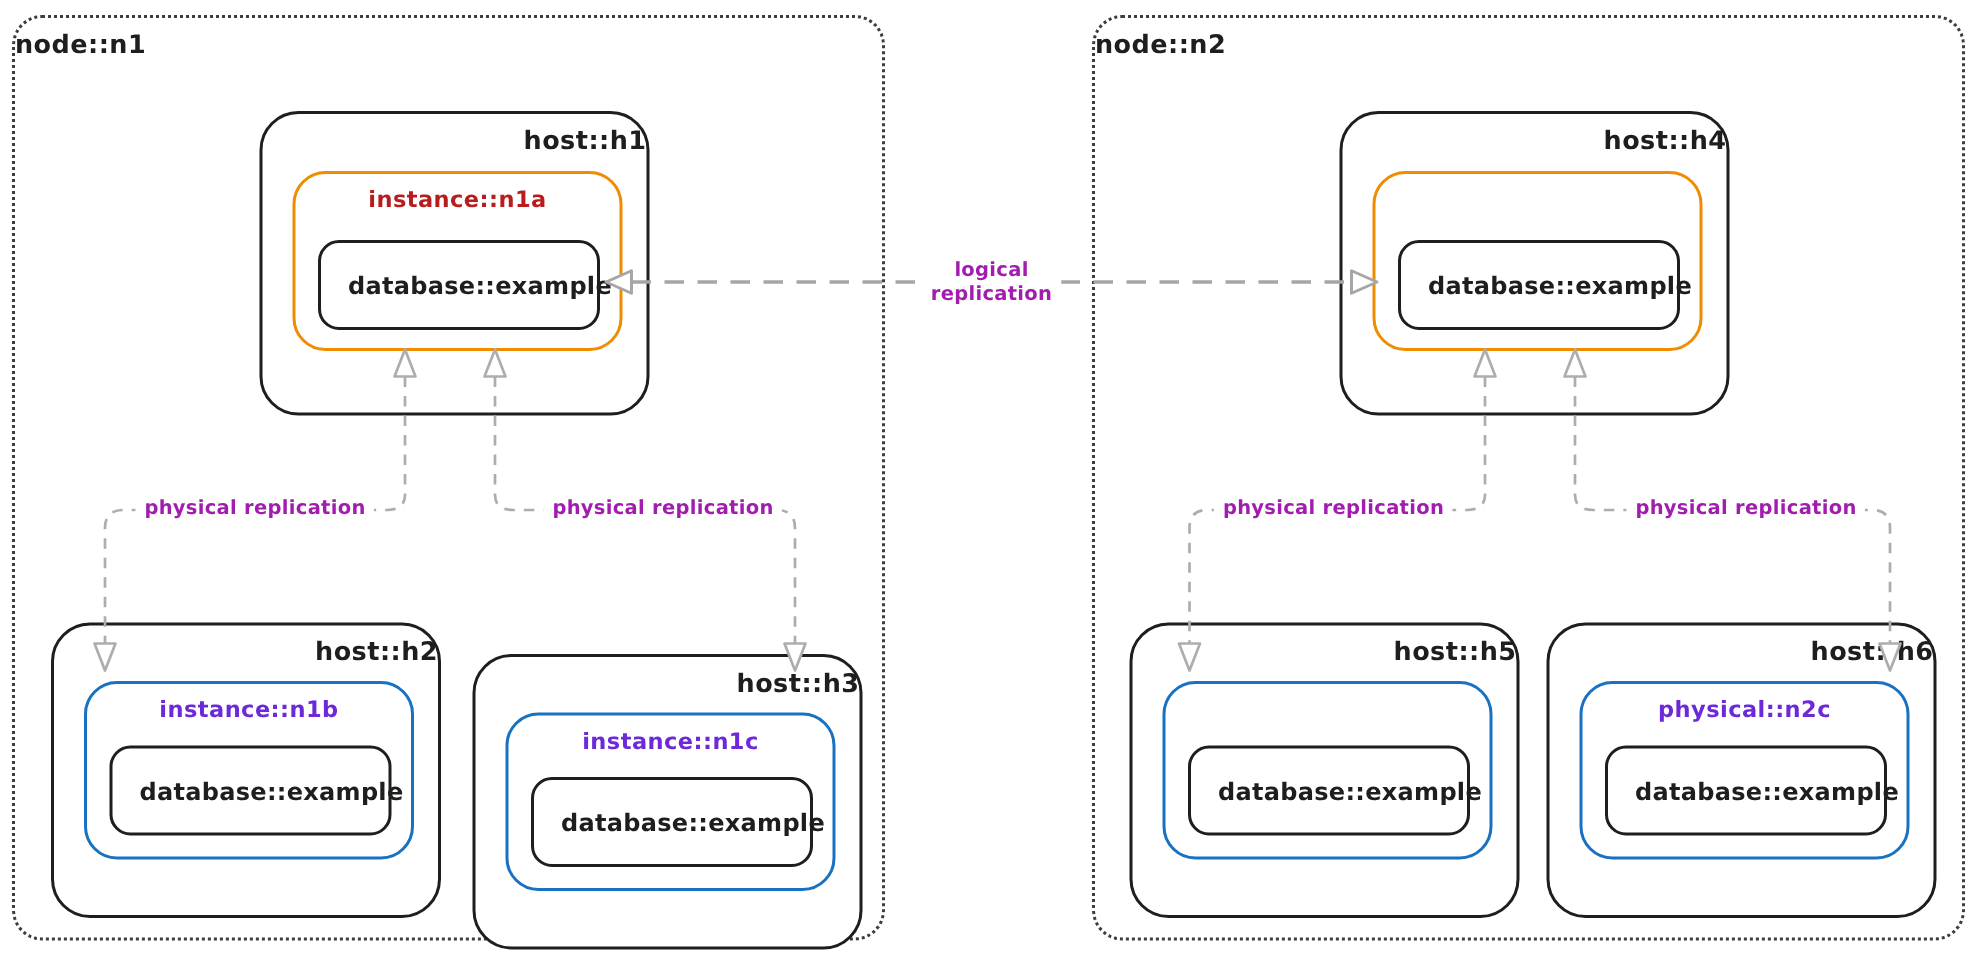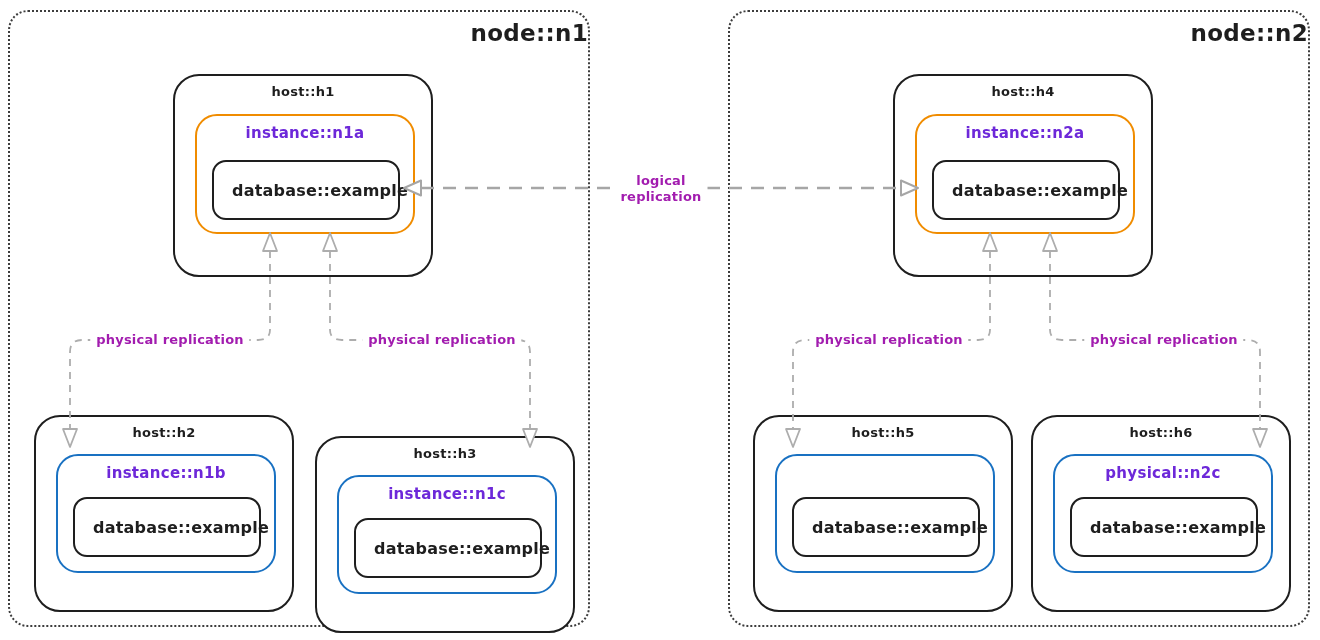--- a/index.html
+++ b/index.html
@@ -5,35 +5,35 @@
   html,body{margin:0;padding:0;background:#ffffff;}
   *{box-sizing:border-box;}
   .canvas{
     position:relative;width:1320px;height:640px;background:#ffffff;
     font-family:"DejaVu Sans",sans-serif;color:#1e1e1e;overflow:hidden;
   }
   .node{
     position:absolute;border:2.5px dotted #3d3d3d;border-radius:20px;background:transparent;
   }
   .node-title{
-    position:absolute;top:8px;left:0;right:0;text-align:right;
-    font-size:23px;font-weight:700;letter-spacing:.3px;
+    position:absolute;top:8px;left:0;right:0;text-align:left;
+    font-size:17px;font-weight:700;letter-spacing:.3px;
   }
   .host{
     position:absolute;border:2px solid #1e1e1e;border-radius:26px;background:#ffffff;
   }
   .host-title{
-    margin-top:8px;text-align:center;font-size:13px;font-weight:700;letter-spacing:.3px;
+    margin-top:8px;text-align:right;font-size:17px;font-weight:700;letter-spacing:.3px;
   }
   .instance{
     position:absolute;left:20px;top:37px;width:220px;height:119px;
     border:2px solid #1971c2;border-radius:22px;background:#ffffff;
   }
   .instance--primary{border-color:#f08c00;}
-  .instance--primary .instance-title{color:#6d28d9;}
+  .instance--primary .instance-title{color:#b91c1c;}
   .instance--replica .instance-title{color:#6d28d9;}
   .instance-title{
     margin-top:8px;text-align:center;font-size:15px;font-weight:700;letter-spacing:.3px;
   }
   .db{
     position:absolute;left:15px;top:41px;width:188px;height:60px;
     border:2px solid #1e1e1e;border-radius:14px;background:#ffffff;
     display:flex;align-items:center;justify-content:center;
     font-size:16px;font-weight:600;letter-spacing:.2px;white-space:nowrap;padding-left:28px;
   }
@@ -83,21 +83,20 @@
       </div>
     </div>
   </div>
 
   <div class="node" style="left:728px;top:10px;width:582px;height:617px;">
     <div class="node-title">node::n2</div>
 
     <div class="host" style="left:163px;top:62px;width:260px;height:203px;">
       <div class="host-title">host::h4</div>
       <div class="instance instance--primary" style="top:38px;height:120px;">
-        <div class="instance-title">instance::n2a</div>
         <div class="db" style="top:44px;">
           <span>database::example</span>
         </div>
       </div>
     </div>
 
     <div class="host" style="left:23px;top:403px;width:260px;height:197px;">
       <div class="host-title">host::h5</div>
       <div class="instance instance--replica">
         <div class="db">

